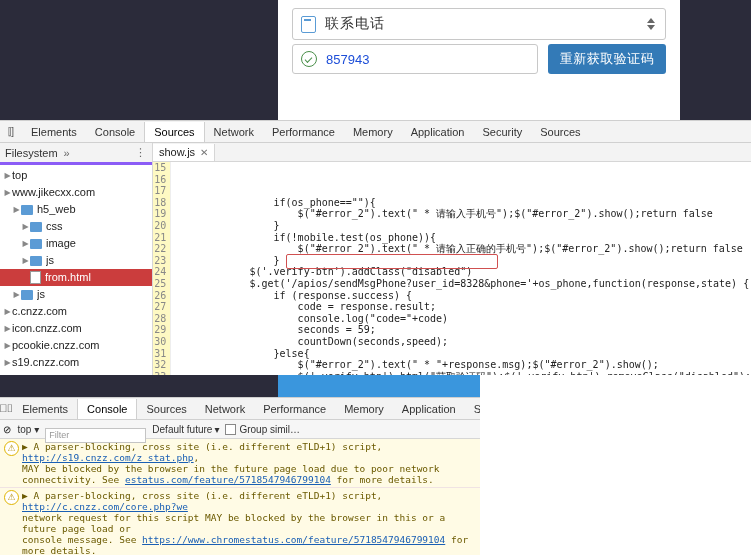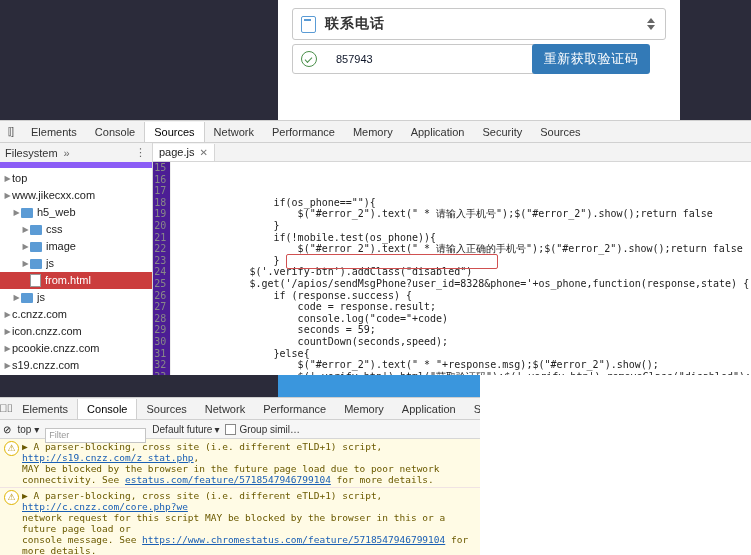--- a/index.html
+++ b/index.html
@@ -4,61 +4,61 @@
 <style>
   html,body{margin:0;padding:0;}
   body{width:751px;height:555px;background:#ffffff;font-family:"Liberation Sans",sans-serif;font-size:11px;color:#222;overflow:hidden;position:relative;}
 
   
   .top-area{position:absolute;left:0;top:0;width:751px;height:120px;background:#2b2b3a;}
   .form-panel{position:absolute;left:278px;top:0;width:402px;height:120px;background:#ffffff;}
   .field-row{position:absolute;left:14px;top:8px;width:374px;height:32px;border:1px solid #c8c8c8;border-radius:3px;background:#fff;display:flex;align-items:center;box-sizing:border-box;}
   .field-icon{width:13px;height:15px;margin-left:8px;border:1.5px solid #5a9bd5;border-radius:2px;position:relative;flex:none;}
   .field-icon:after{content:"";position:absolute;left:2px;top:2px;width:7px;height:2px;background:#5a9bd5;}
-  .field-text{margin-left:9px;font-size:14px;color:#333;letter-spacing:1px;font-weight:bold;}
+  .field-text{margin-left:9px;font-size:14px;color:#333;letter-spacing:1px;}
   .spinner{margin-left:auto;margin-right:7px;width:11px;height:17px;display:flex;flex-direction:column;justify-content:center;}
   .spinner .arrow{width:0;height:0;border-left:4px solid transparent;border-right:4px solid transparent;}
   .spinner .up{border-bottom:5px solid #666;margin-bottom:2px;}
   .spinner .down{border-top:5px solid #666;}
 
   .code-row{position:absolute;left:14px;top:44px;width:246px;height:30px;border:1px solid #c8c8c8;border-radius:3px;background:#fff;display:flex;align-items:center;box-sizing:border-box;}
   .check-icon{width:14px;height:14px;border-radius:50%;border:1.5px solid #4a8f4a;margin-left:8px;position:relative;flex:none;}
   .check-icon:after{content:"";position:absolute;left:3px;top:5px;width:6px;height:3px;border-left:1.5px solid #4a8f4a;border-bottom:1.5px solid #4a8f4a;transform:rotate(-45deg);}
-  .code-text{margin-left:19px;font-size:11px;color:#0f172a;}
-
-  .resend-btn{position:absolute;left:254px;top:44px;width:118px;height:30px;background:#337ab7;color:#fff;border-radius:3px;font-size:13px;display:flex;align-items:center;justify-content:center;letter-spacing:.5px;cursor:pointer;}
+  .code-text{margin-left:9px;font-size:13px;color:#1d4ed8;}
+
+  .resend-btn{position:absolute;left:270px;top:44px;width:118px;height:30px;background:#337ab7;color:#fff;border-radius:3px;font-size:13px;display:flex;align-items:center;justify-content:center;letter-spacing:.5px;cursor:pointer;}
   .submit-btn{position:absolute;left:14px;top:86px;width:374px;height:29px;background:#3a96dd;color:#fff;border-radius:3px;font-size:15px;display:flex;align-items:center;justify-content:center;cursor:pointer;}
 
   
   .dt1{position:absolute;left:0;top:120px;width:751px;height:260px;background:#fff;border-top:1px solid #cfcfcf;}
   .dt-tabs{height:21px;border-bottom:1px solid #d0d0d0;display:flex;align-items:center;background:#f3f3f3;font-size:11px;color:#333;}
   .dt-tabs .dock{width:22px;text-align:center;color:#555;font-size:10px;}
   .dt-tab{padding:0 9px;line-height:20px;height:20px;color:#333;cursor:pointer;white-space:nowrap;}
   .dt-tab.active{background:#fff;border-left:1px solid #d0d0d0;border-right:1px solid #d0d0d0;color:#000;}
 
   .dt1-body{display:flex;height:238px;}
   .nav-pane{width:152px;border-right:1px solid #d6d6d6;background:#fff;position:relative;}
-  .nav-head{height:19px;border-bottom:6px solid #8b5cf6;display:flex;align-items:center;font-size:11px;color:#333;background:#f3f3f3;}
+  .nav-head{height:19px;border-bottom:3px solid #8b5cf6;display:flex;align-items:center;font-size:11px;color:#333;background:#f3f3f3;}
   .nav-head .fs{padding-left:5px;}
   .nav-head .chev{margin-left:6px;color:#666;}
   .nav-head .dots{position:absolute;right:6px;color:#666;}
   .tree{padding-top:2px;font-size:11px;color:#222;}
   .tree-item{height:17px;line-height:17px;display:flex;align-items:center;padding-left:3px;white-space:nowrap;overflow:hidden;}
   .tree-item.sel{background:#cb3d3d;color:#fff;}
   .tri{width:9px;display:inline-block;color:#888;font-size:8px;text-align:center;flex:none;}
   .folder{width:12px;height:10px;background:#5b9bd5;margin-right:4px;border-radius:1px;flex:none;}
   .docico{width:9px;height:11px;background:#fff;border:1px solid #999;margin-right:4px;flex:none;}
   .lbl{overflow:hidden;text-overflow:ellipsis;}
 
   .src-pane{flex:1;position:relative;background:#fff;overflow:hidden;}
   .src-tabbar{height:18px;border-bottom:1px solid #d6d6d6;background:#f3f3f3;display:flex;align-items:center;font-size:11px;}
   .src-tab{background:#fff;height:17px;line-height:17px;padding:0 6px;border-right:1px solid #d6d6d6;display:flex;align-items:center;gap:5px;}
   .src-tab .x{color:#777;font-size:10px;}
   .code-wrap{display:flex;font-family:"DejaVu Sans Mono","Liberation Mono",monospace;font-size:10px;line-height:11.6px;}
-  .gutter{width:24px;text-align:right;padding-right:4px;color:#888;background:#4c1d95;border-right:1px solid #eee;user-select:none;}
+  .gutter{width:24px;text-align:right;padding-right:4px;color:#888;background:#fef9c3;border-right:1px solid #eee;user-select:none;}
   .codecol{padding-left:6px;white-space:pre;color:#222;position:relative;}
   .hl-box{position:absolute;border:1px solid #d05050;border-radius:2px;pointer-events:none;}
 
   
   .strip{position:absolute;left:0;top:375px;width:751px;height:22px;background:#2b2b3a;}
   .strip-inner{position:absolute;left:278px;top:0;width:202px;height:22px;background:#3a96dd;}
   .strip-white{position:absolute;left:480px;top:0;width:271px;height:22px;background:#fff;}
 
   
   .dt2{position:absolute;left:0;top:397px;width:480px;height:158px;background:#fff;border-top:1px solid #cfcfcf;}
@@ -184,21 +184,21 @@
           <div class="tree-item" style="padding-left: 3px;">
             <span class="tri">▶</span>
             <span class="lbl">www.weiyunos.com</span>
           </div>
         </div>
     </div>
 
     <div class="src-pane">
       <div class="src-tabbar">
         <span class="src-tab">
-          <span>page.js</span>
+          <span>show.js</span>
           <span class="x">✕</span>
         </span>
       </div>
       <div class="code-wrap">
         <div class="gutter" id="gutter">
             <div>15</div>
             <div>16</div>
             <div>17</div>
             <div>18</div>
             <div>19</div>

